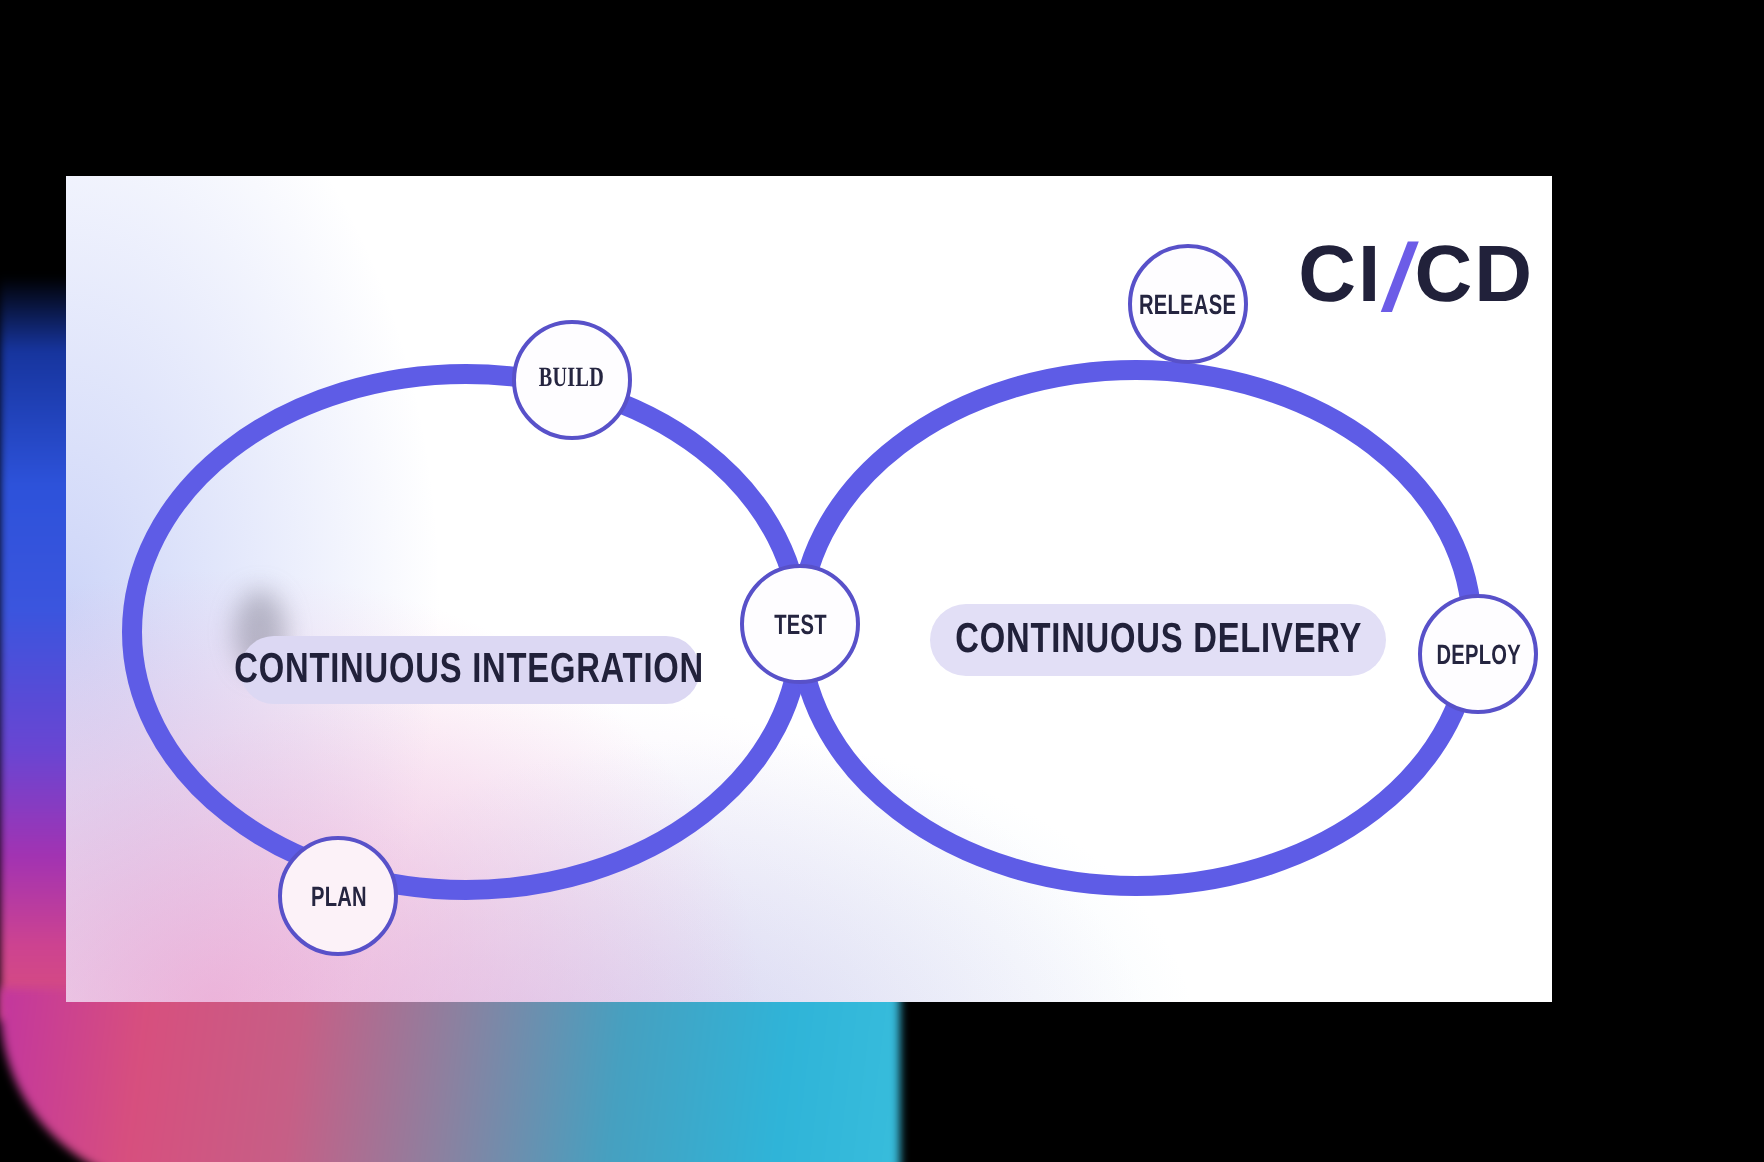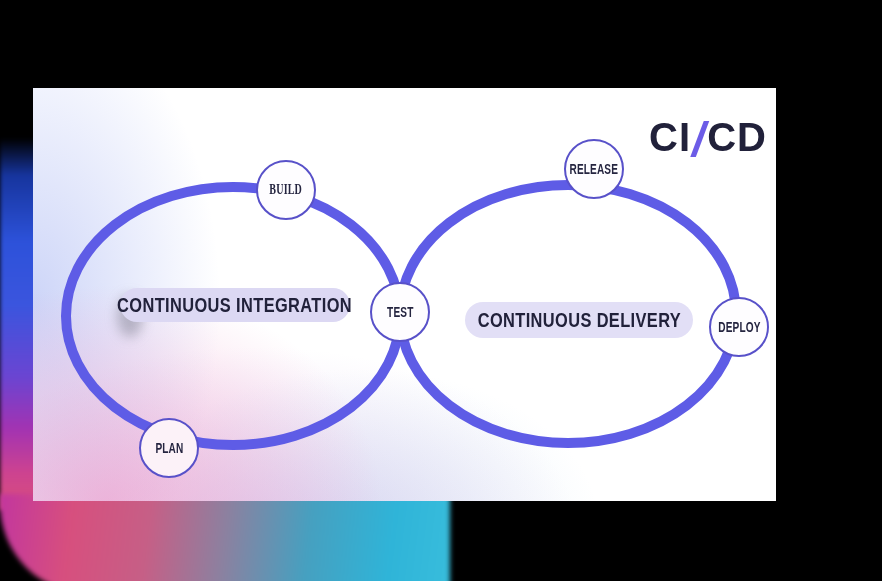--- a/index.html
+++ b/index.html
@@ -69,41 +69,41 @@
     font-size:1.18em;vertical-align:-0.1em;margin:0 1px;
   }
 
   .loops-svg{position:absolute;left:0;top:0;width:743px;height:413px;z-index:3;}
   .loops-svg ellipse{fill:none;stroke:var(--loop-stroke);stroke-width:10;}
 
   .pill{
     position:absolute;z-index:4;display:flex;align-items:center;justify-content:center;
     background:var(--pill-background);border-radius:18px;
   }
-  .pill-ci{left:87px;top:200px;width:230px;height:34px;}
+  .pill-ci{left:87px;top:230px;width:230px;height:34px;}
   .pill-cd{left:432px;top:214px;width:228px;height:36px;background:#E2DFF6;justify-content:center;}
   .pill-label{
     font-size:21px;font-weight:700;color:var(--text-dark);letter-spacing:.5px;
     transform:scaleX(.78);white-space:nowrap;display:inline-block;
   }
 
   .node{
     position:absolute;width:60px;height:60px;border-radius:50%;z-index:6;
     background:#FEFDFF;border:2px solid var(--node-border);
     display:flex;align-items:center;justify-content:center;
   }
   .node-label{
     font-size:14px;font-weight:700;color:#252540;letter-spacing:.2px;
     transform:scaleX(.72);white-space:nowrap;display:inline-block;
   }
   .node-code{left:3px;top:206px;}
   .node-build{left:223px;top:72px;font-family:Liberation Serif, serif;}
   .node-plan{left:106px;top:330px;background:#FCF2F8;}
   .node-test{left:337px;top:194px;text-align:right;}
-  .node-release{left:531px;top:51px;}
+  .node-release{left:531px;top:34px;}
   .node-deploy{left:676px;top:209px;}
   .node-operate{left:589px;top:330px;}
 </style>
 </head>
 <body>
 
 <div class="stage">
 
   <div class="blob-left"></div>
   <div class="blob-bottom"></div>

